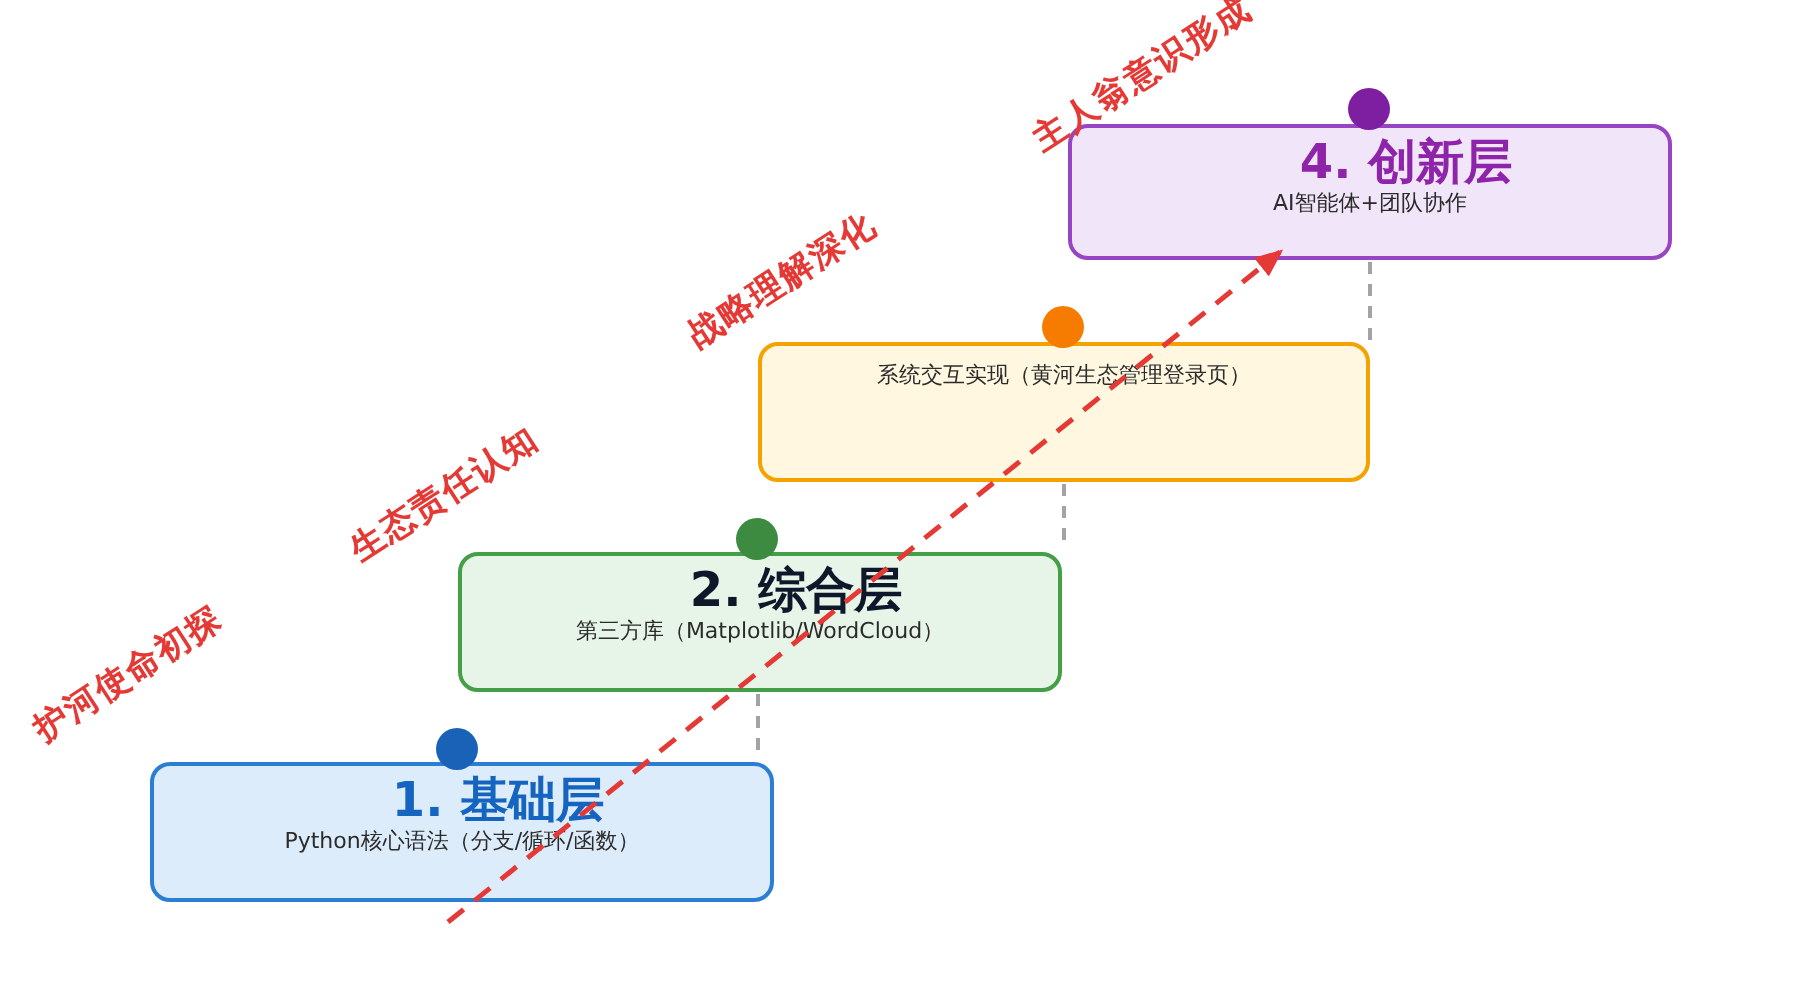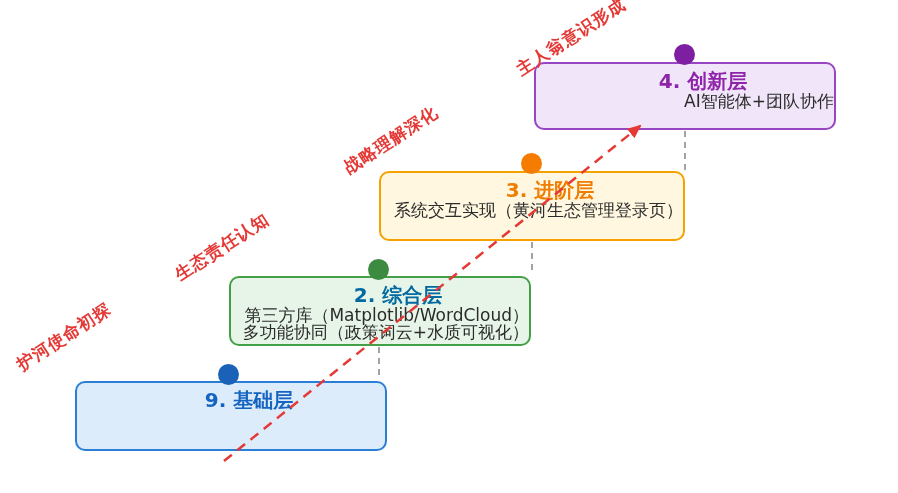--- a/index.html
+++ b/index.html
@@ -15,30 +15,30 @@
     overflow: hidden;
   }
 
   
   .level-box {
     position: absolute;
     border-radius: 10px;
     text-align: center;
     padding-top: 6px;
   }
-  .level-title { font-size: 20px; font-weight: bold; line-height: 23px; white-space: nowrap; margin-left: 36px; }
-  .level-line  { font-size: 17px; color: #2b2b2b; line-height: 17px; white-space: nowrap; text-align: right; }
+  .level-title { font-size: 24px; font-weight: bold; line-height: 23px; white-space: nowrap; margin-left: 36px; }
+  .level-line  { font-size: 11px; color: #2b2b2b; line-height: 17px; white-space: nowrap; }
 
   .level-1 { left: 75px;  top: 381px; width: 312px; height: 70px; background: #dcecfb; border: 2.5px solid #2a7fd4; }
   .level-2 { left: 229px; top: 276px; width: 302px; height: 70px; background: #e7f5e8; border: 2.5px solid #43a047; }
   .level-3 { left: 379px; top: 171px; width: 306px; height: 70px; background: #fff7e0; border: 2.5px solid #f5a100; }
   .level-4 { left: 534px; top: 62px;  width: 302px; height: 68px; background: #f1e6f9; border: 2.5px solid #9845c4; }
 
   .level-1 .level-title { color: #1565c0; }
-  .level-2 .level-title { color: #0369a1; }
+  .level-2 .level-title { color: #0f172a; }
   .level-3 .level-title { color: #ef7d00; }
   .level-4 .level-title { color: #8e24aa; }
 
   
   .dot { position: absolute; width: 21px; height: 21px; border-radius: 50%; }
   .dot-1 { left: 218px; top: 364px; background: #1a62b8; }
   .dot-2 { left: 368px; top: 259px; background: #3d8b40; }
   .dot-3 { left: 521px; top: 153px; background: #f57c00; }
   .dot-4 { left: 674px; top: 44px;  background: #7d1fa0; }
 
@@ -66,33 +66,32 @@
   }
   .gray-connector { stroke: #a3a3a3; stroke-width: 2; stroke-dasharray: 6 5; }
   .red-arrow { stroke: #e53935; stroke-width: 2.5; stroke-dasharray: 10 7; fill: none; }
 </style>
 </head>
 <body>
 
 <div class="canvas">
 
   <div class="level-box level-1">
-    <div class="level-title">9. 基础层</div>
+    <div class="level-title">1. 基础层</div>
+    <div class="level-line">Python核心语法（分支/循环/函数）</div>
   </div>
   <div class="dot dot-1"></div>
 
   <div class="level-box level-2">
     <div class="level-title">2. 综合层</div>
     <div class="level-line">第三方库（Matplotlib/WordCloud）</div>
-    <div class="level-line">多功能协同（政策词云+水质可视化）</div>
   </div>
   <div class="dot dot-2"></div>
 
   <div class="level-box level-3">
-    <div class="level-title">3. 进阶层</div>
     <div class="level-line">系统交互实现（黄河生态管理登录页）</div>
   </div>
   <div class="dot dot-3"></div>
 
   <div class="level-box level-4">
     <div class="level-title">4. 创新层</div>
     <div class="level-line">AI智能体+团队协作</div>
   </div>
   <div class="dot dot-4"></div>
 

